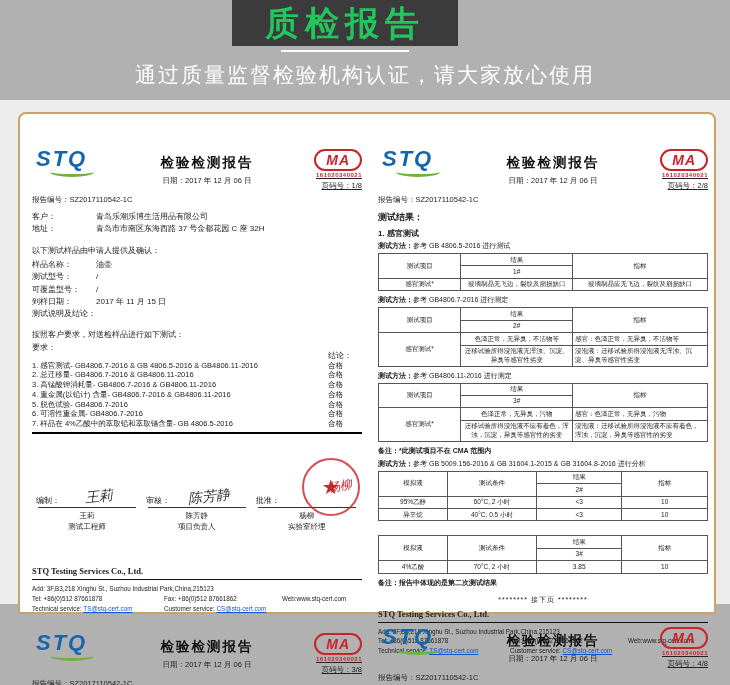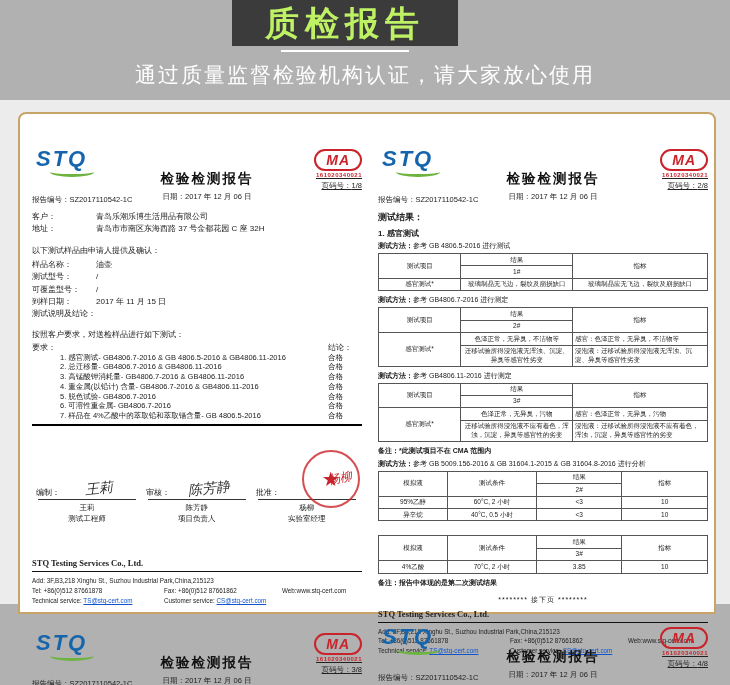--- a/index.html
+++ b/index.html
@@ -3,21 +3,21 @@
 <meta charset="utf-8">
 <style>
   html,body{margin:0;padding:0;}
   .canvas{position:relative;width:730px;height:685px;overflow:hidden;background:#b1b1b1;
     font-family:"Liberation Sans","DejaVu Sans",sans-serif;color:#222;}
 
   
   .banner{position:absolute;top:0;left:0;right:0;height:100px;text-align:center;}
   .banner-box{margin:0 auto;width:226px;height:46px;background:#3b3b3b;transform:translateX(-20px);
     display:flex;align-items:center;justify-content:center;}
-  .banner-title{color:#bef264;font-size:34px;font-weight:bold;letter-spacing:6px;line-height:1;}
+  .banner-title{color:#22c55e;font-size:34px;font-weight:bold;letter-spacing:6px;line-height:1;}
   .banner-underline{margin:4px auto 0;width:128px;height:2px;background:#fff;transform:translateX(-20px);}
   .banner-sub{margin-top:9px;color:#fff;font-size:21px;letter-spacing:2px;}
 
   
   .sheet{position:absolute;top:100px;left:0;right:0;height:504px;background:#ececec;}
   .gold-frame{position:absolute;top:12px;left:18px;right:14px;bottom:-10px;background:#fff;
     border:2px solid #c9a468;border-radius:8px 8px 0 0;}
 
   .doc{position:absolute;font-size:8px;}
   .doc1{left:32px;top:48px;width:330px;}
@@ -26,37 +26,37 @@
   .doc4{left:378px;top:526px;width:330px;}
 
   
   .doc-header{display:flex;justify-content:space-between;align-items:flex-start;margin-bottom:6px;}
   .dh-left{width:112px;}
   .stq-logo{display:inline-block;padding-left:4px;}
   .stq-text{font-size:22px;font-weight:bold;font-style:italic;color:#1565ad;letter-spacing:2px;line-height:1;}
   .stq-swoosh{width:44px;height:7px;border-bottom:3px solid #6cb33f;border-radius:50%;margin:-3px 0 0 14px;}
   .report-no{font-size:7.5px;margin-top:18px;white-space:nowrap;}
   .dh-center{flex:1;text-align:center;padding-top:6px;}
-  .doc-title{font-size:13.5px;font-weight:bold;letter-spacing:2px;color:#111;margin-top:16px;}
+  .doc-title{font-size:13.5px;font-weight:bold;letter-spacing:2px;color:#111;}
   .doc-date{font-size:7.5px;margin-top:4px;}
   .dh-right{width:92px;text-align:right;padding-top:1px;text-decoration:underline;}
   .cma-badge{display:inline-block;border:2.5px solid #c9242b;border-radius:11px;padding:1px 10px;
     color:#c9242b;font-size:14px;font-weight:bold;font-style:italic;letter-spacing:1px;}
   .cma-number{color:#c9242b;font-size:6px;font-weight:bold;margin-top:1px;letter-spacing:.5px;}
   .page-no{font-size:7.5px;margin-top:3px;}
 
   
   .kv{display:flex;line-height:1.55;}
   .kv .k{width:64px;flex:none;}
   .intro{margin:9px 0 3px;}
   .req-line{margin-top:8px;}
   .req-head{display:flex;justify-content:space-between;margin-top:2px;}
-  .req-head .c{width:34px;}
+  .req-head .c{width:34px;margin-top:8px;}
   .test-row{display:flex;justify-content:space-between;font-size:7.5px;line-height:1.3;}
-  .test-row .t{flex:1;margin-left:28px;}
+  .test-row .t{flex:1;}
   .test-row .r{width:34px;flex:none;}
   .tests{border-bottom:2px solid #000;padding-bottom:3px;}
 
   .sig-row{display:flex;margin-top:46px;}
   .sig-cell{width:33.3%;position:relative;text-align:center;}
   .sig-top{display:flex;align-items:flex-end;justify-content:flex-start;height:26px;padding:0 4px;}
   .sig-label{font-size:8px;margin-top:16px;}
   .sig-script{flex:1;font-family:"DejaVu Serif",serif;font-style:italic;font-size:14px;color:#333;
     transform:rotate(-6deg);white-space:nowrap;}
   .sig-line{border-bottom:1px solid #333;margin:1px 6px 2px;}

